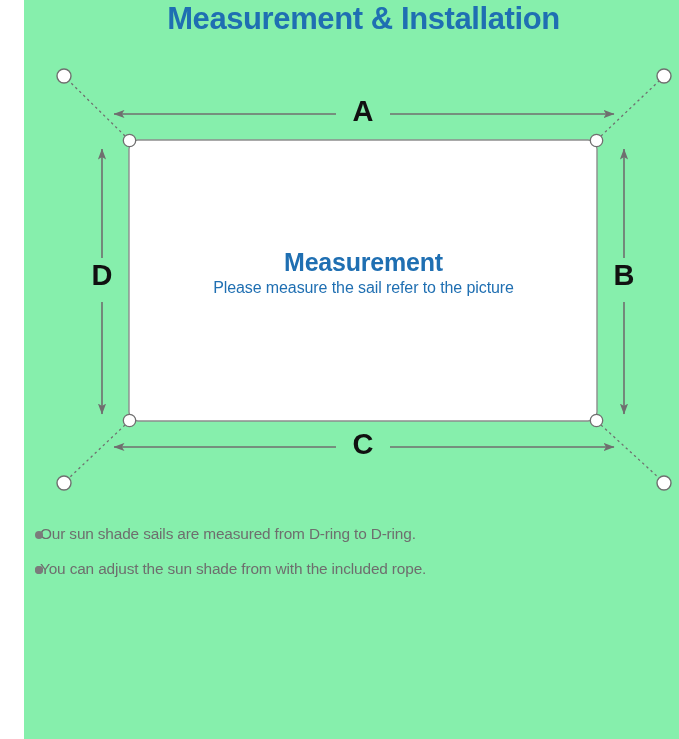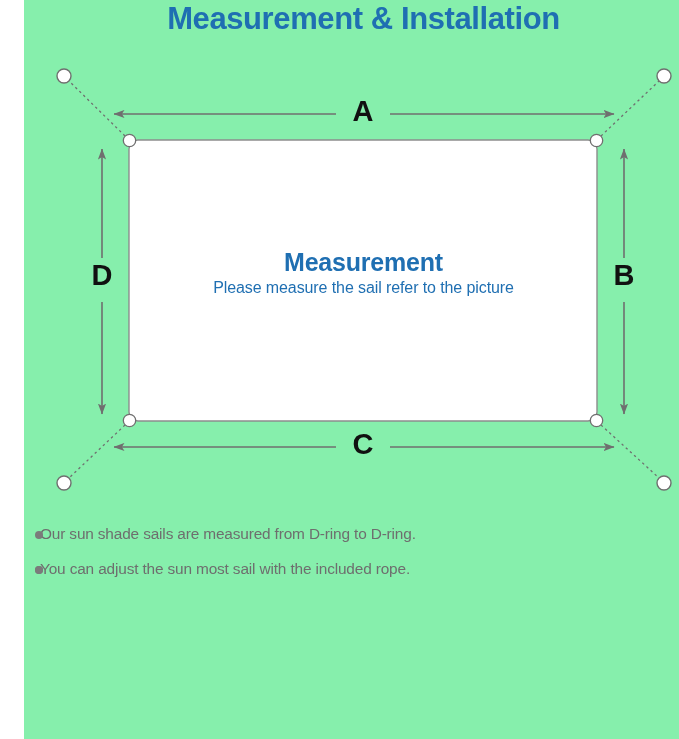--- a/index.html
+++ b/index.html
@@ -167,17 +167,17 @@
   <div id="notes">
     <div class="note-item">
       <span class="note-bullet"></span>
       <span>Our sun shade sails are measured from D-ring to D-ring.</span>
     </div>
     <div class="note-item">
       <span class="note-bullet"></span>
     </div>
     <div class="note-item">
       <span class="note-bullet"></span>
-      <span>You can adjust the sun most sail with the included rope.</span>
+      <span>You can adjust the sun shade from with the included rope.</span>
     </div>
   </div>
 
 </div>
 
 </body></html>

